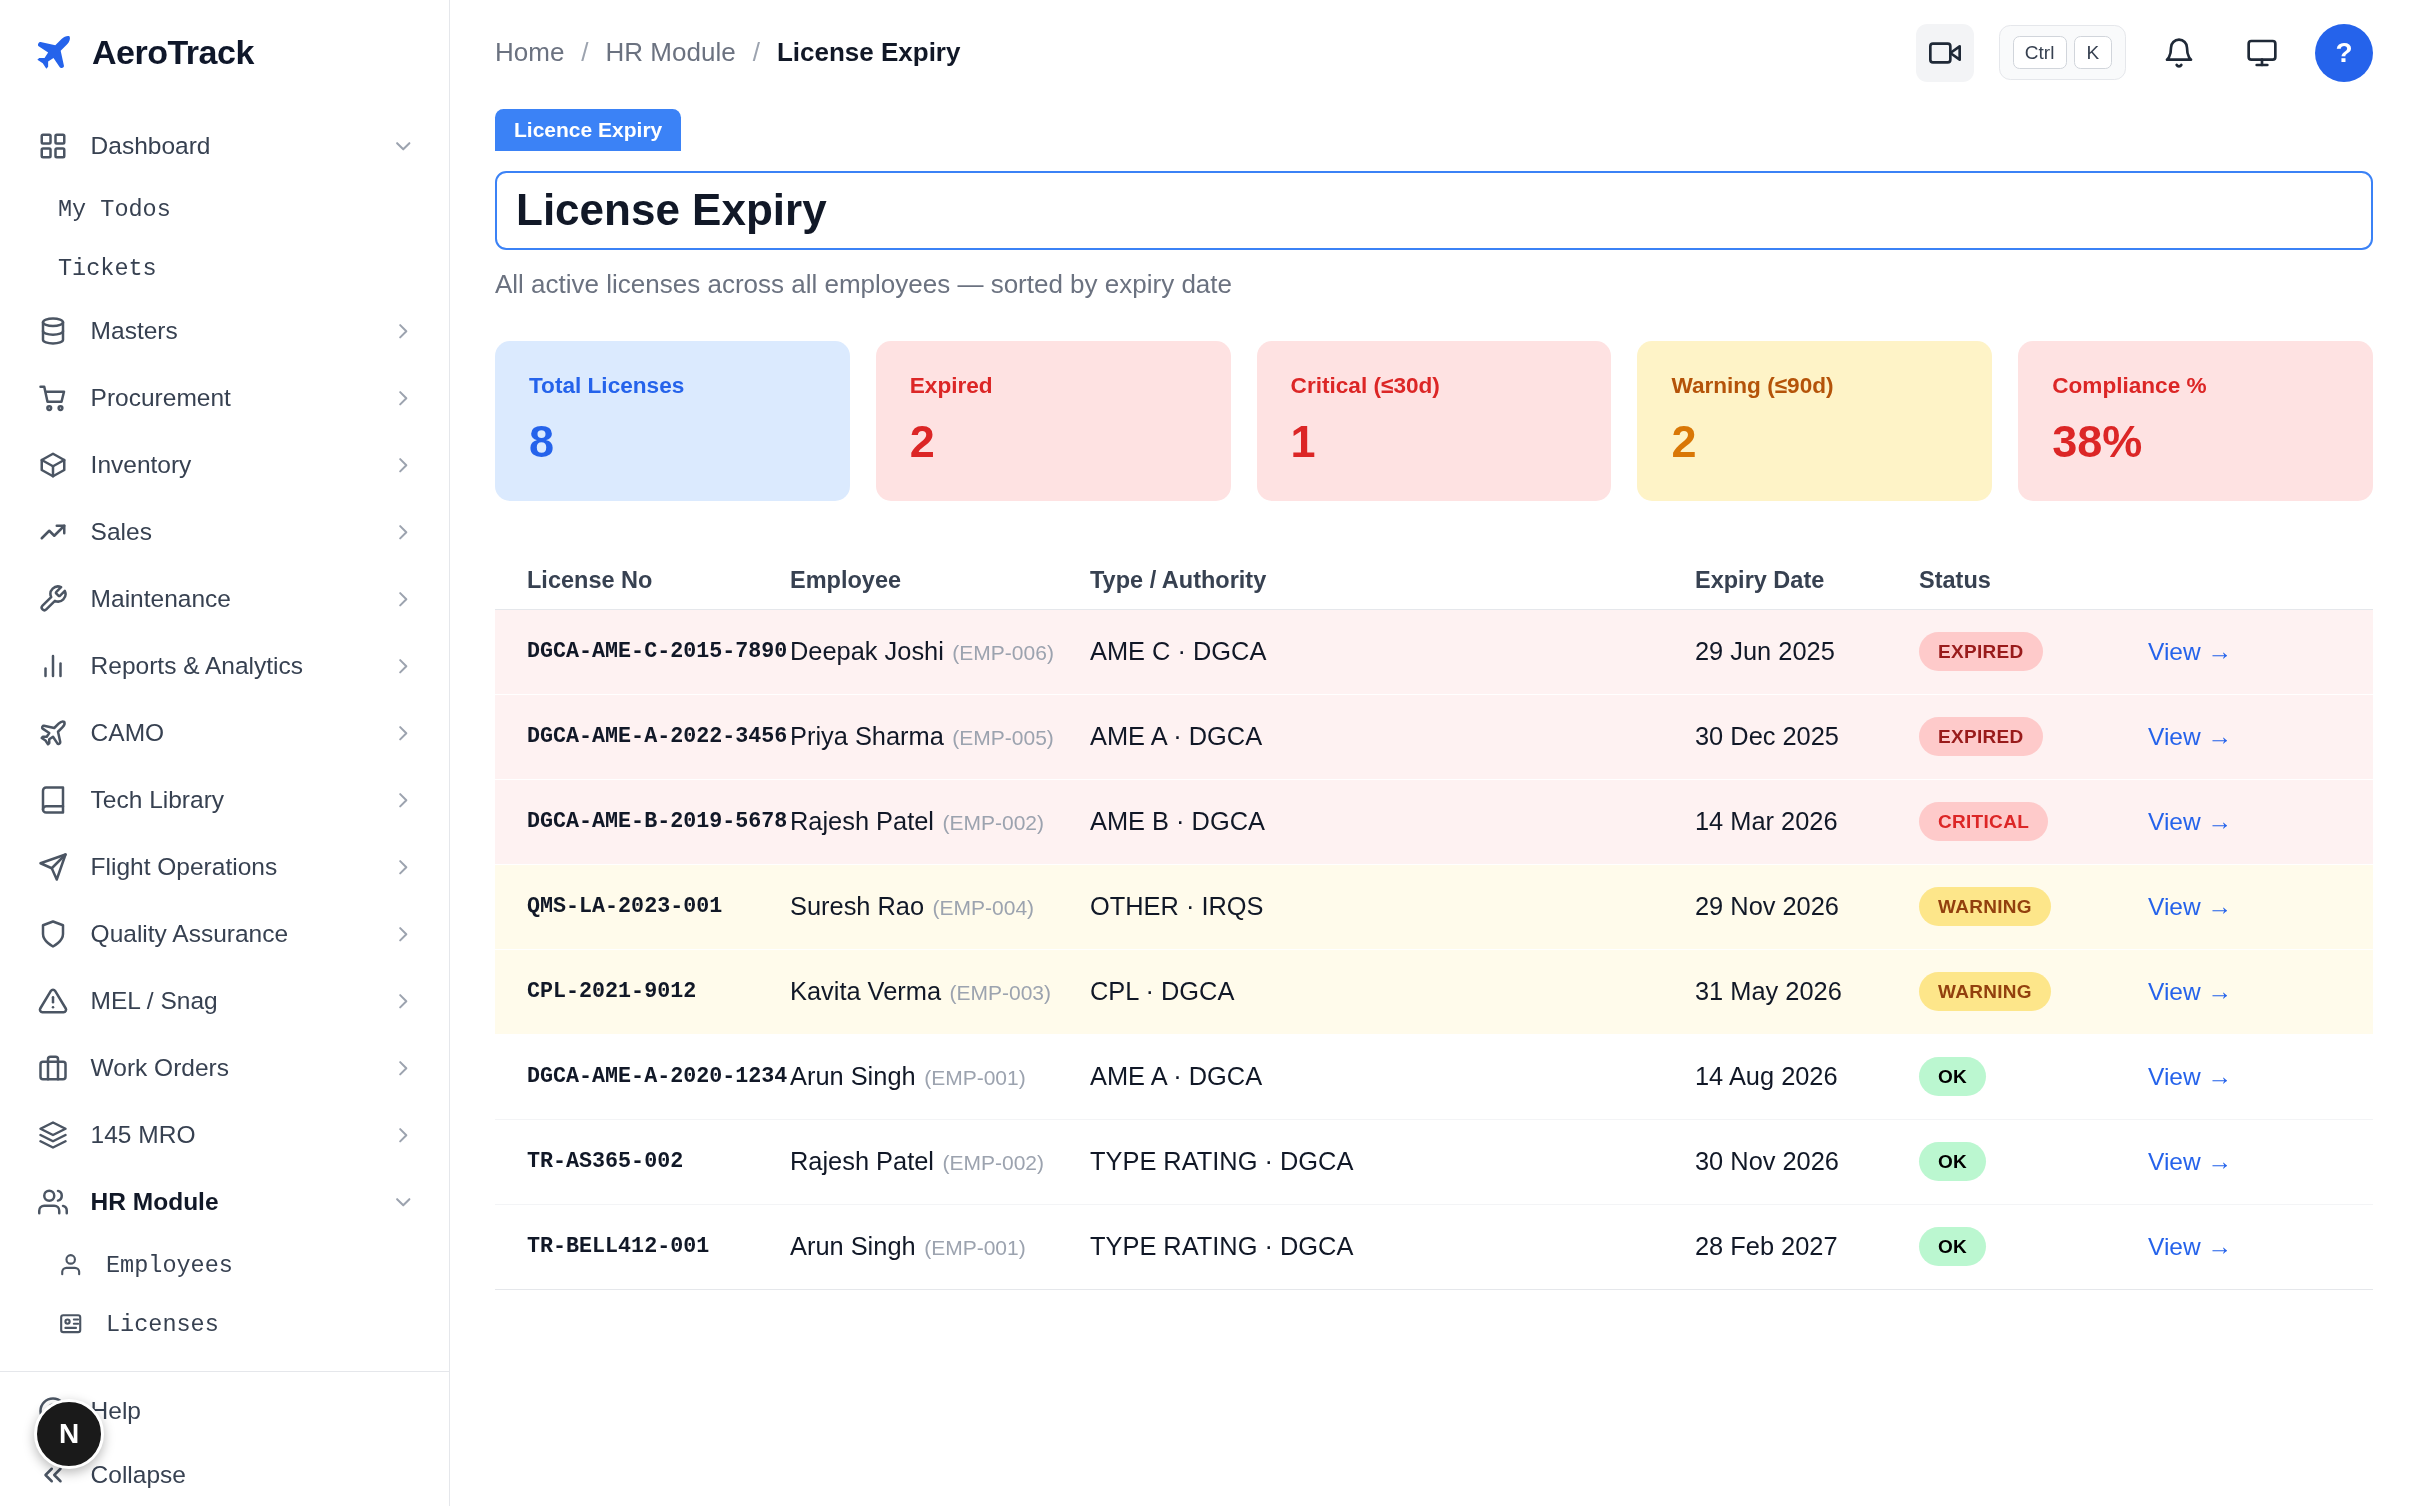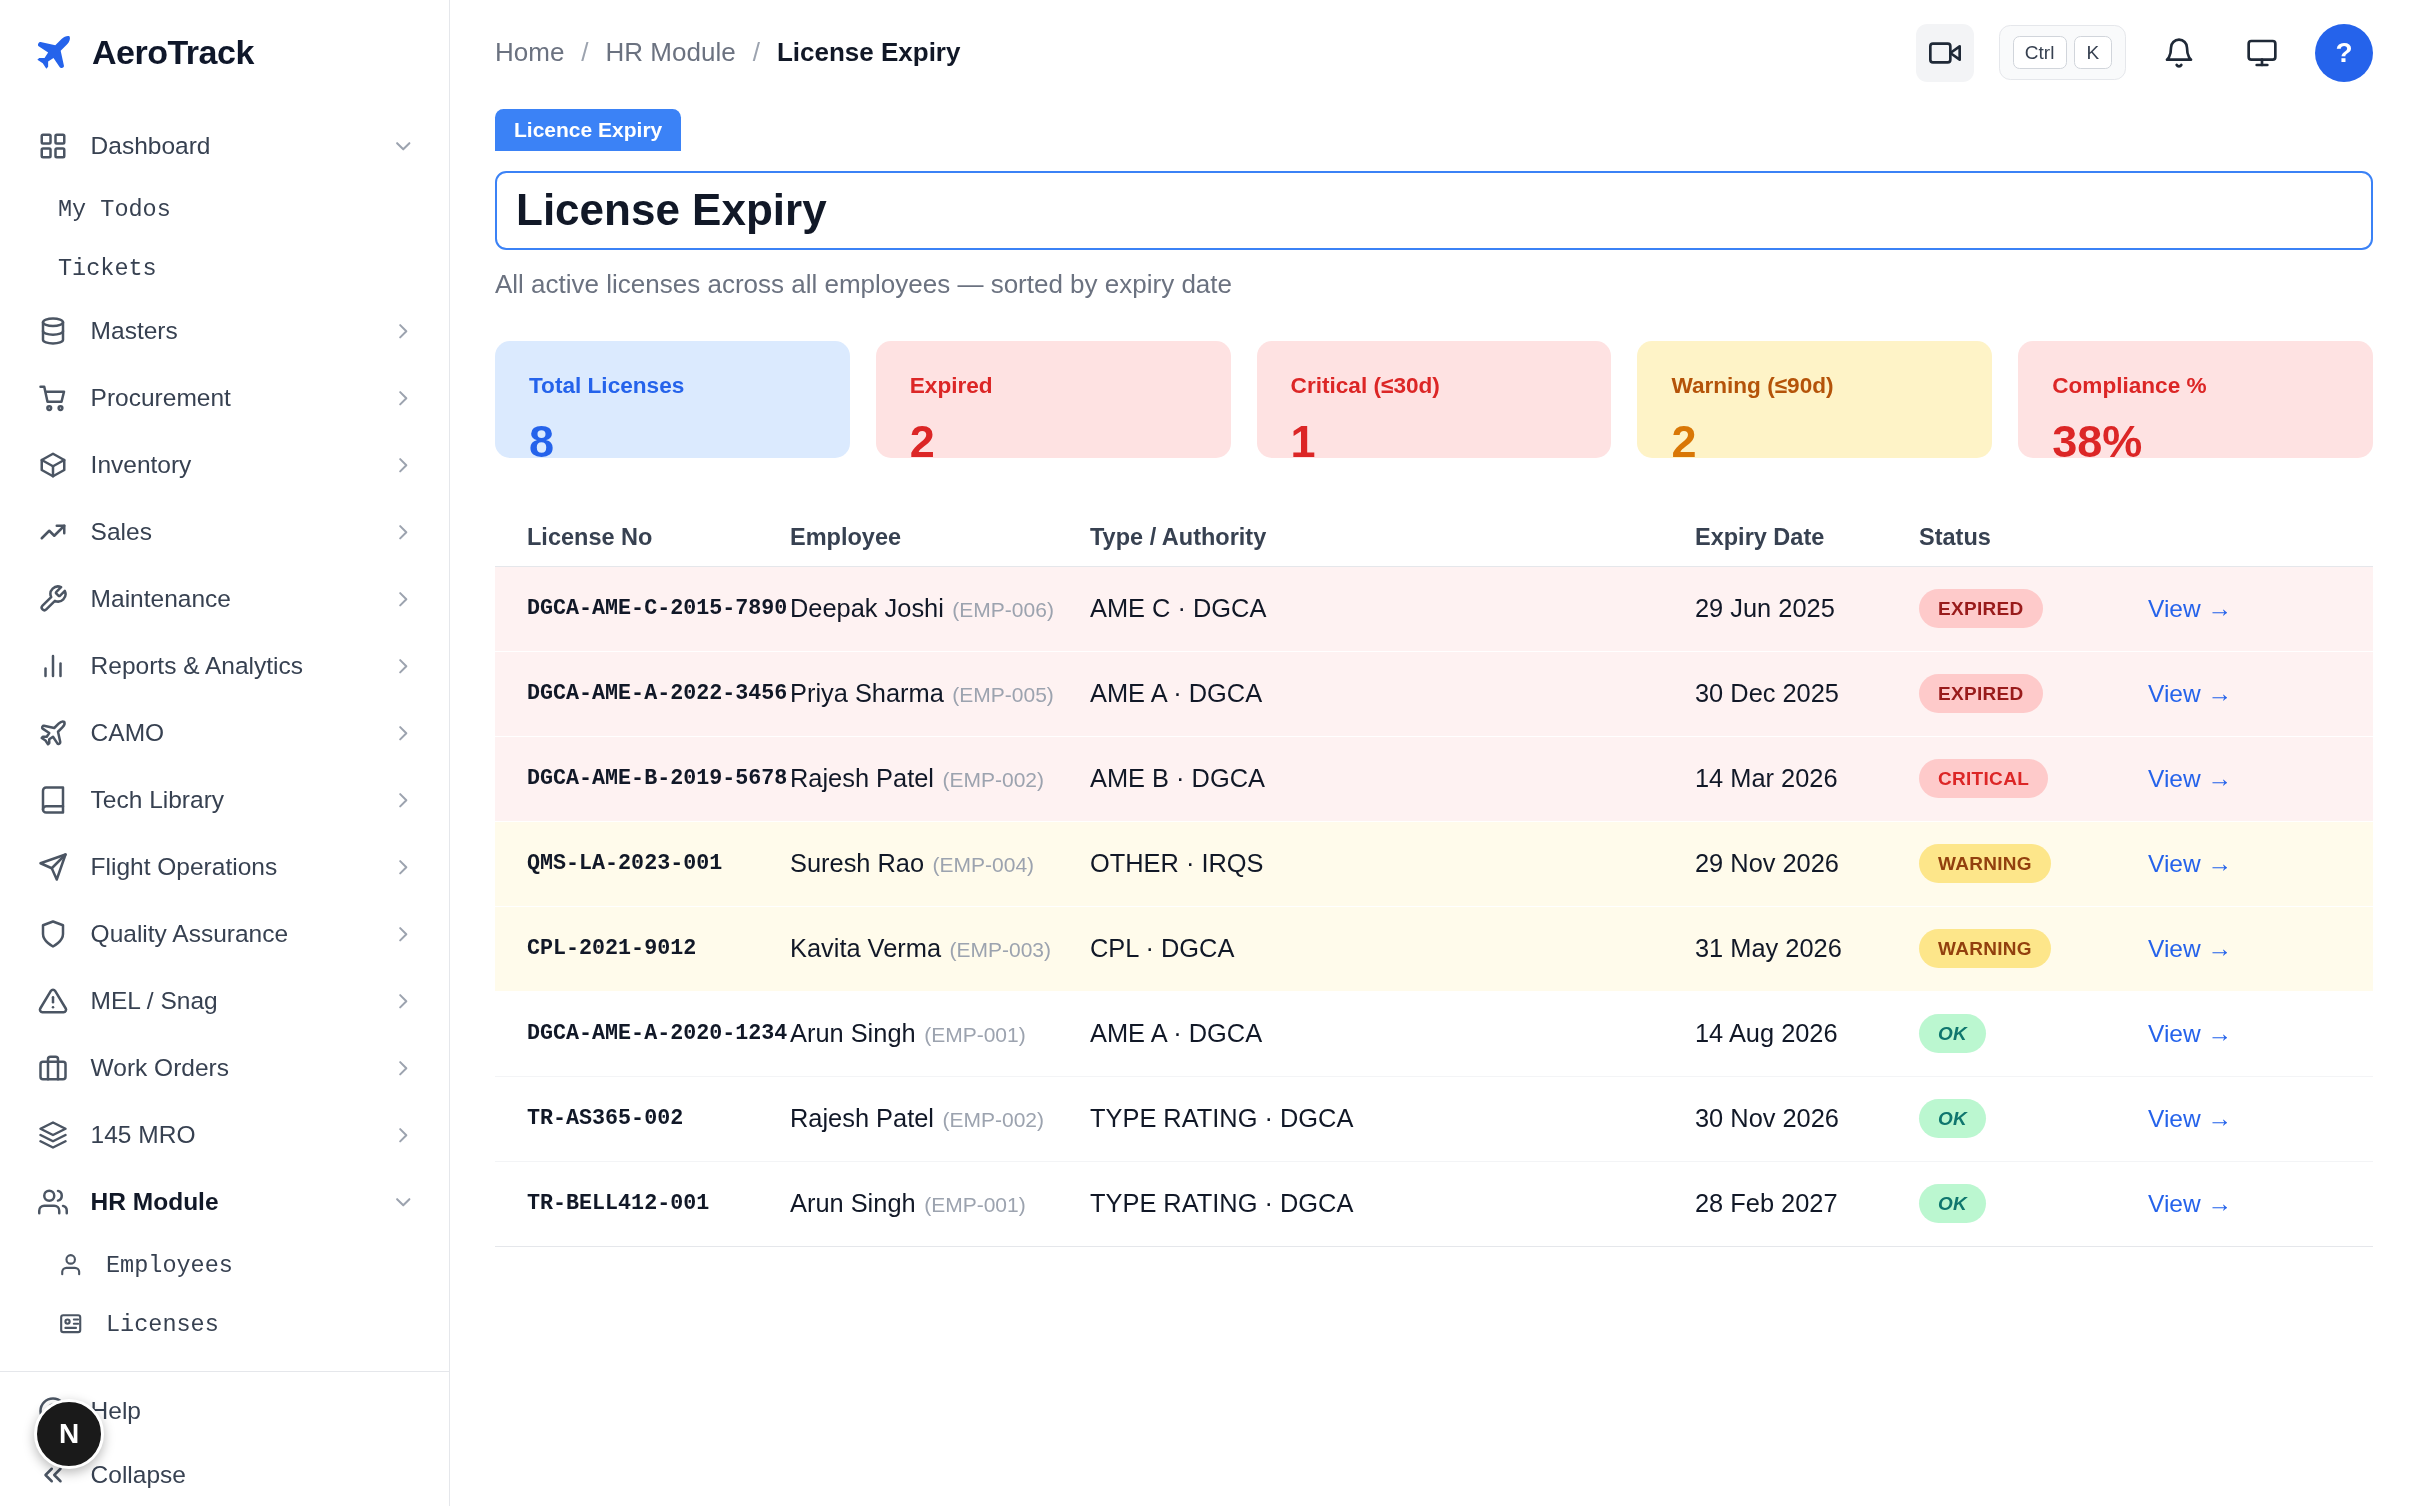--- a/index.html
+++ b/index.html
@@ -41,41 +41,41 @@
   .shortcut-box { display:flex; align-items:center; gap:7.5px; border:0.9px solid #e5e7eb; background:#f9fafb; border-radius:11.3px; padding:9.4px 13px; cursor:pointer; }
   .kbd { background:#fff; border:0.9px solid #d1d5db; border-radius:6.6px; padding:4.7px 11.3px; font-size:19px; color:#374151;text-align:center; }
   .help-btn { width:58px; height:58px; border-radius:50%; background:#2563eb; color:#fff; font-size:28px; font-weight:700; display:flex; align-items:center; justify-content:center; cursor:pointer; }
 
   .content { flex:1; padding:3.8px 38px 0 45px; overflow:hidden; }
   .tab-badge { display:inline-block; background:#3b82f6; color:#fff; font-size:21px; font-weight:700; padding:9px 19px; border-radius:8.5px 8.5px 0 0; margin-bottom:20px; }
   .title-input { display:block; width:100%; height:79px; border:2.8px solid #3b82f6; border-radius:11.3px; font-family:inherit; font-size:44px; font-weight:700; color:#111827; padding:0 19px; outline:none; background:#fff; }
   .subtitle { margin-top:19px; font-size:26px; color:#6b7280; }
 
   .stats { display:grid; grid-template-columns:repeat(5,1fr); gap:26px; margin-top:41px; }
-  .card { border-radius:15px; padding:32px 34px; height:117px; }
+  .card { border-radius:15px; padding:32px 34px; height:160px; }
   .card .label { font-size:22.6px; font-weight:600; }
   .card .value { font-size:45px; font-weight:700; margin-top:17px; }
   .card.theme-blue { background:#dbeafe; } .card.theme-blue .label, .card.theme-blue .value { color:#2563eb; }
   .card.theme-red { background:#fee2e2; } .card.theme-red .label, .card.theme-red .value { color:#dc2626; }
   .card.theme-yellow { background:#fef3c7; } .card.theme-yellow .label { color:#b45309; } .card.theme-yellow .value { color:#d97706; }
 
   .table { margin-top:51px; }
   .thead, .trow { display:grid; grid-template-columns:263px 300px 605px 224px 229px 1fr; padding-left:32px; align-items:center; }
   .thead { height:58px; font-size:23.5px; font-weight:600; color:#374151; border-bottom:0.9px solid #e5e7eb; }
   .trow { height:85px; font-size:25.4px; color:#111827; border-bottom:0.9px solid #f3f4f6; }
   .trow:last-child { border-bottom:0.9px solid #e5e7eb; }
   .trow.theme-red { background:#fef2f2; border-bottom:0.9px solid #fff; }
   .trow.theme-yellow { background:#fffbeb; border-bottom:0.9px solid #fff; }
   .license { font-family:"Liberation Mono","DejaVu Sans Mono",monospace; font-weight:700; font-size:21.7px; color:#111827; }
   .emp-id { font-size:21px; color:#9ca3af; margin-left:8.5px; }
   .status { display:inline-block; border-radius:941px; padding:8.5px 19px; font-size:19px; font-weight:700; letter-spacing:0.3px; }
   .status.expired { background:#fecaca; color:#991b1b; }
   .status.critical { background:#fecaca; color:#dc2626; }
   .status.warning { background:#fde68a; color:#92400e; }
-  .status.ok { background:#bbf7d0; color:#0f766e;font-style:italic; }
+  .status.ok { background:#bbf7d0; color:#000000; }
   .view-link { color:#2563eb; font-size:24.5px; text-decoration:none; cursor:pointer; }
 </style>
 </head>
 <body>
 
 <div class="app">
 
   <aside class="sidebar">
     <div class="logo-row">
       <span class="logo-icon">

